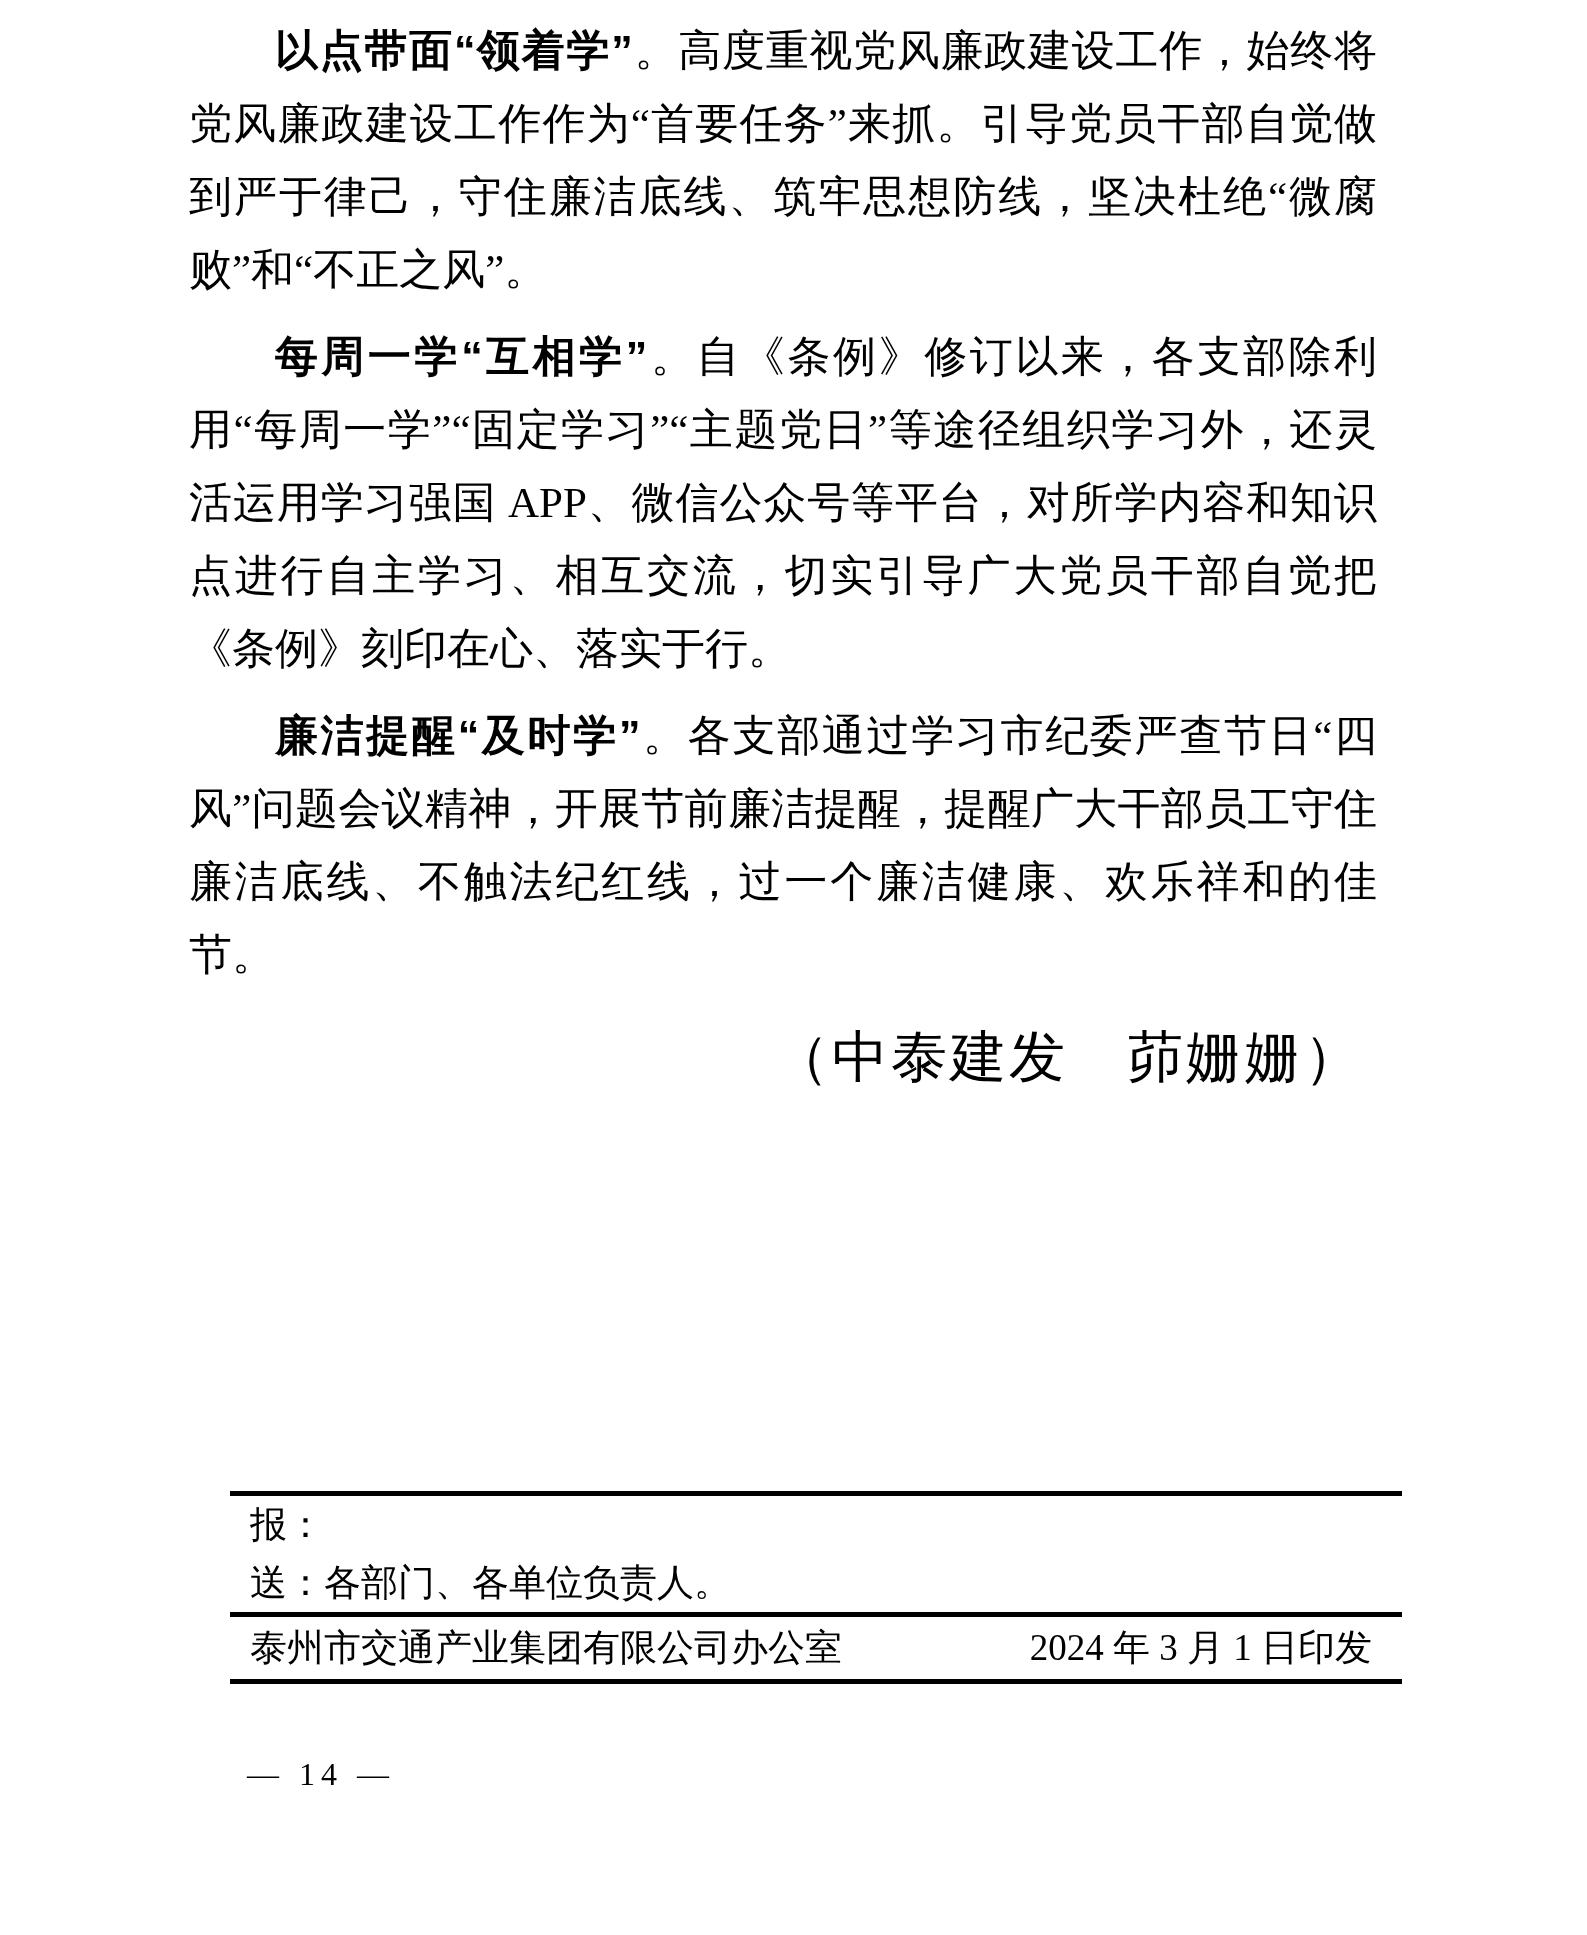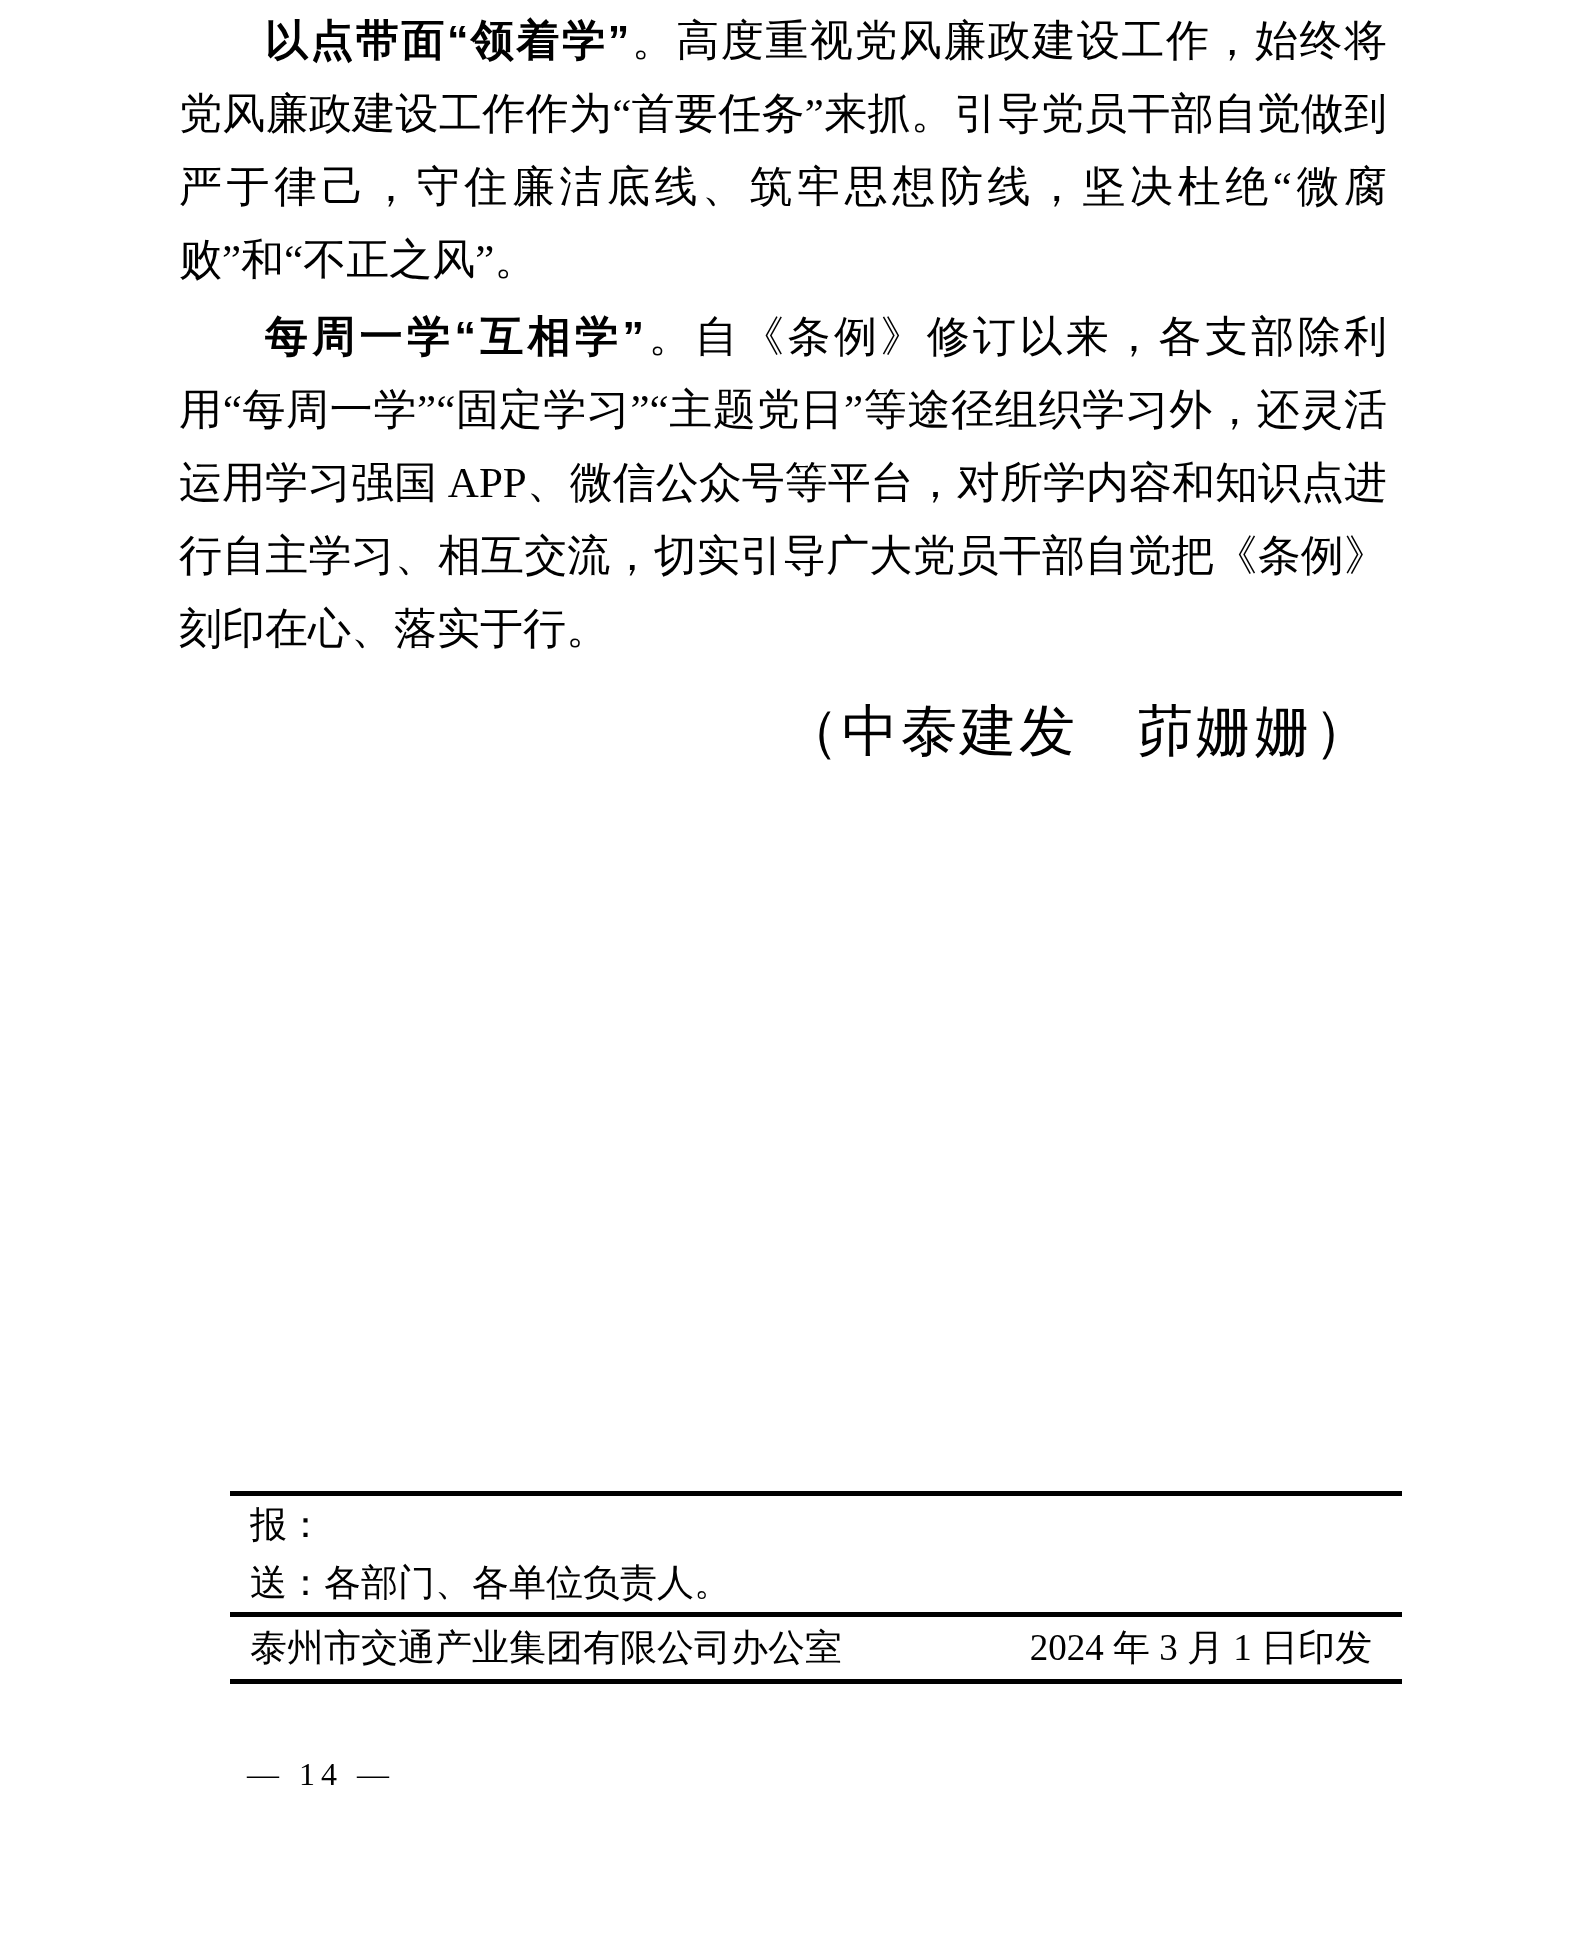--- a/index.html
+++ b/index.html
@@ -15,21 +15,21 @@
   .body-text{
     position:absolute;
     left:175px;top:0px;
     width:1216px;
     font-size:43px;
     line-height:73px;
     text-align:justify;
     text-justify:inter-character;
   }
   .body-text p{
-    margin:4px;
+    margin:14px;
     text-indent:2em;
   }
   .lead{
     font-family:"Liberation Sans","DejaVu Sans",sans-serif;
     font-weight:700;
     letter-spacing:1px;
   }
   .signature{
     text-align:right;
     text-indent:0 !important;
@@ -72,20 +72,21 @@
 </head>
 <body>
 
 <div class="page">
 
   <main class="body-text">
     <p><b class="lead">以点带面“领着学”</b><span>。高度重视党风廉政建设工作，始终将党风廉政建设工作作为“首要任务”来抓。引导党员干部自觉做到严于律己，守住廉洁底线、筑牢思想防线，坚决杜绝“微腐败”和“不正之风”。</span></p>
 
     <p><b class="lead">每周一学“互相学”</b><span>。自《条例》修订以来，各支部除利用“每周一学”“固定学习”“主题党日”等途径组织学习外，还灵活运用学习强国 APP、微信公众号等平台，对所学内容和知识点进行自主学习、相互交流，切实引导广大党员干部自觉把《条例》刻印在心、落实于行。</span></p>
 
+    <p><b class="lead">廉洁提醒“及时学”</b><span>。各支部通过学习市纪委严查节日“四风”问题会议精神，开展节前廉洁提醒，提醒广大干部员工守住廉洁底线、不触法纪红线，过一个廉洁健康、欢乐祥和的佳节。</span></p>
 
 
     <p class="signature">（中泰建发　茆姗姗）</p>
   </main>
 
   <footer class="doc-footer">
     <div class="rule"></div>
 
     <div class="dist-row">
       <span>报：</span>

